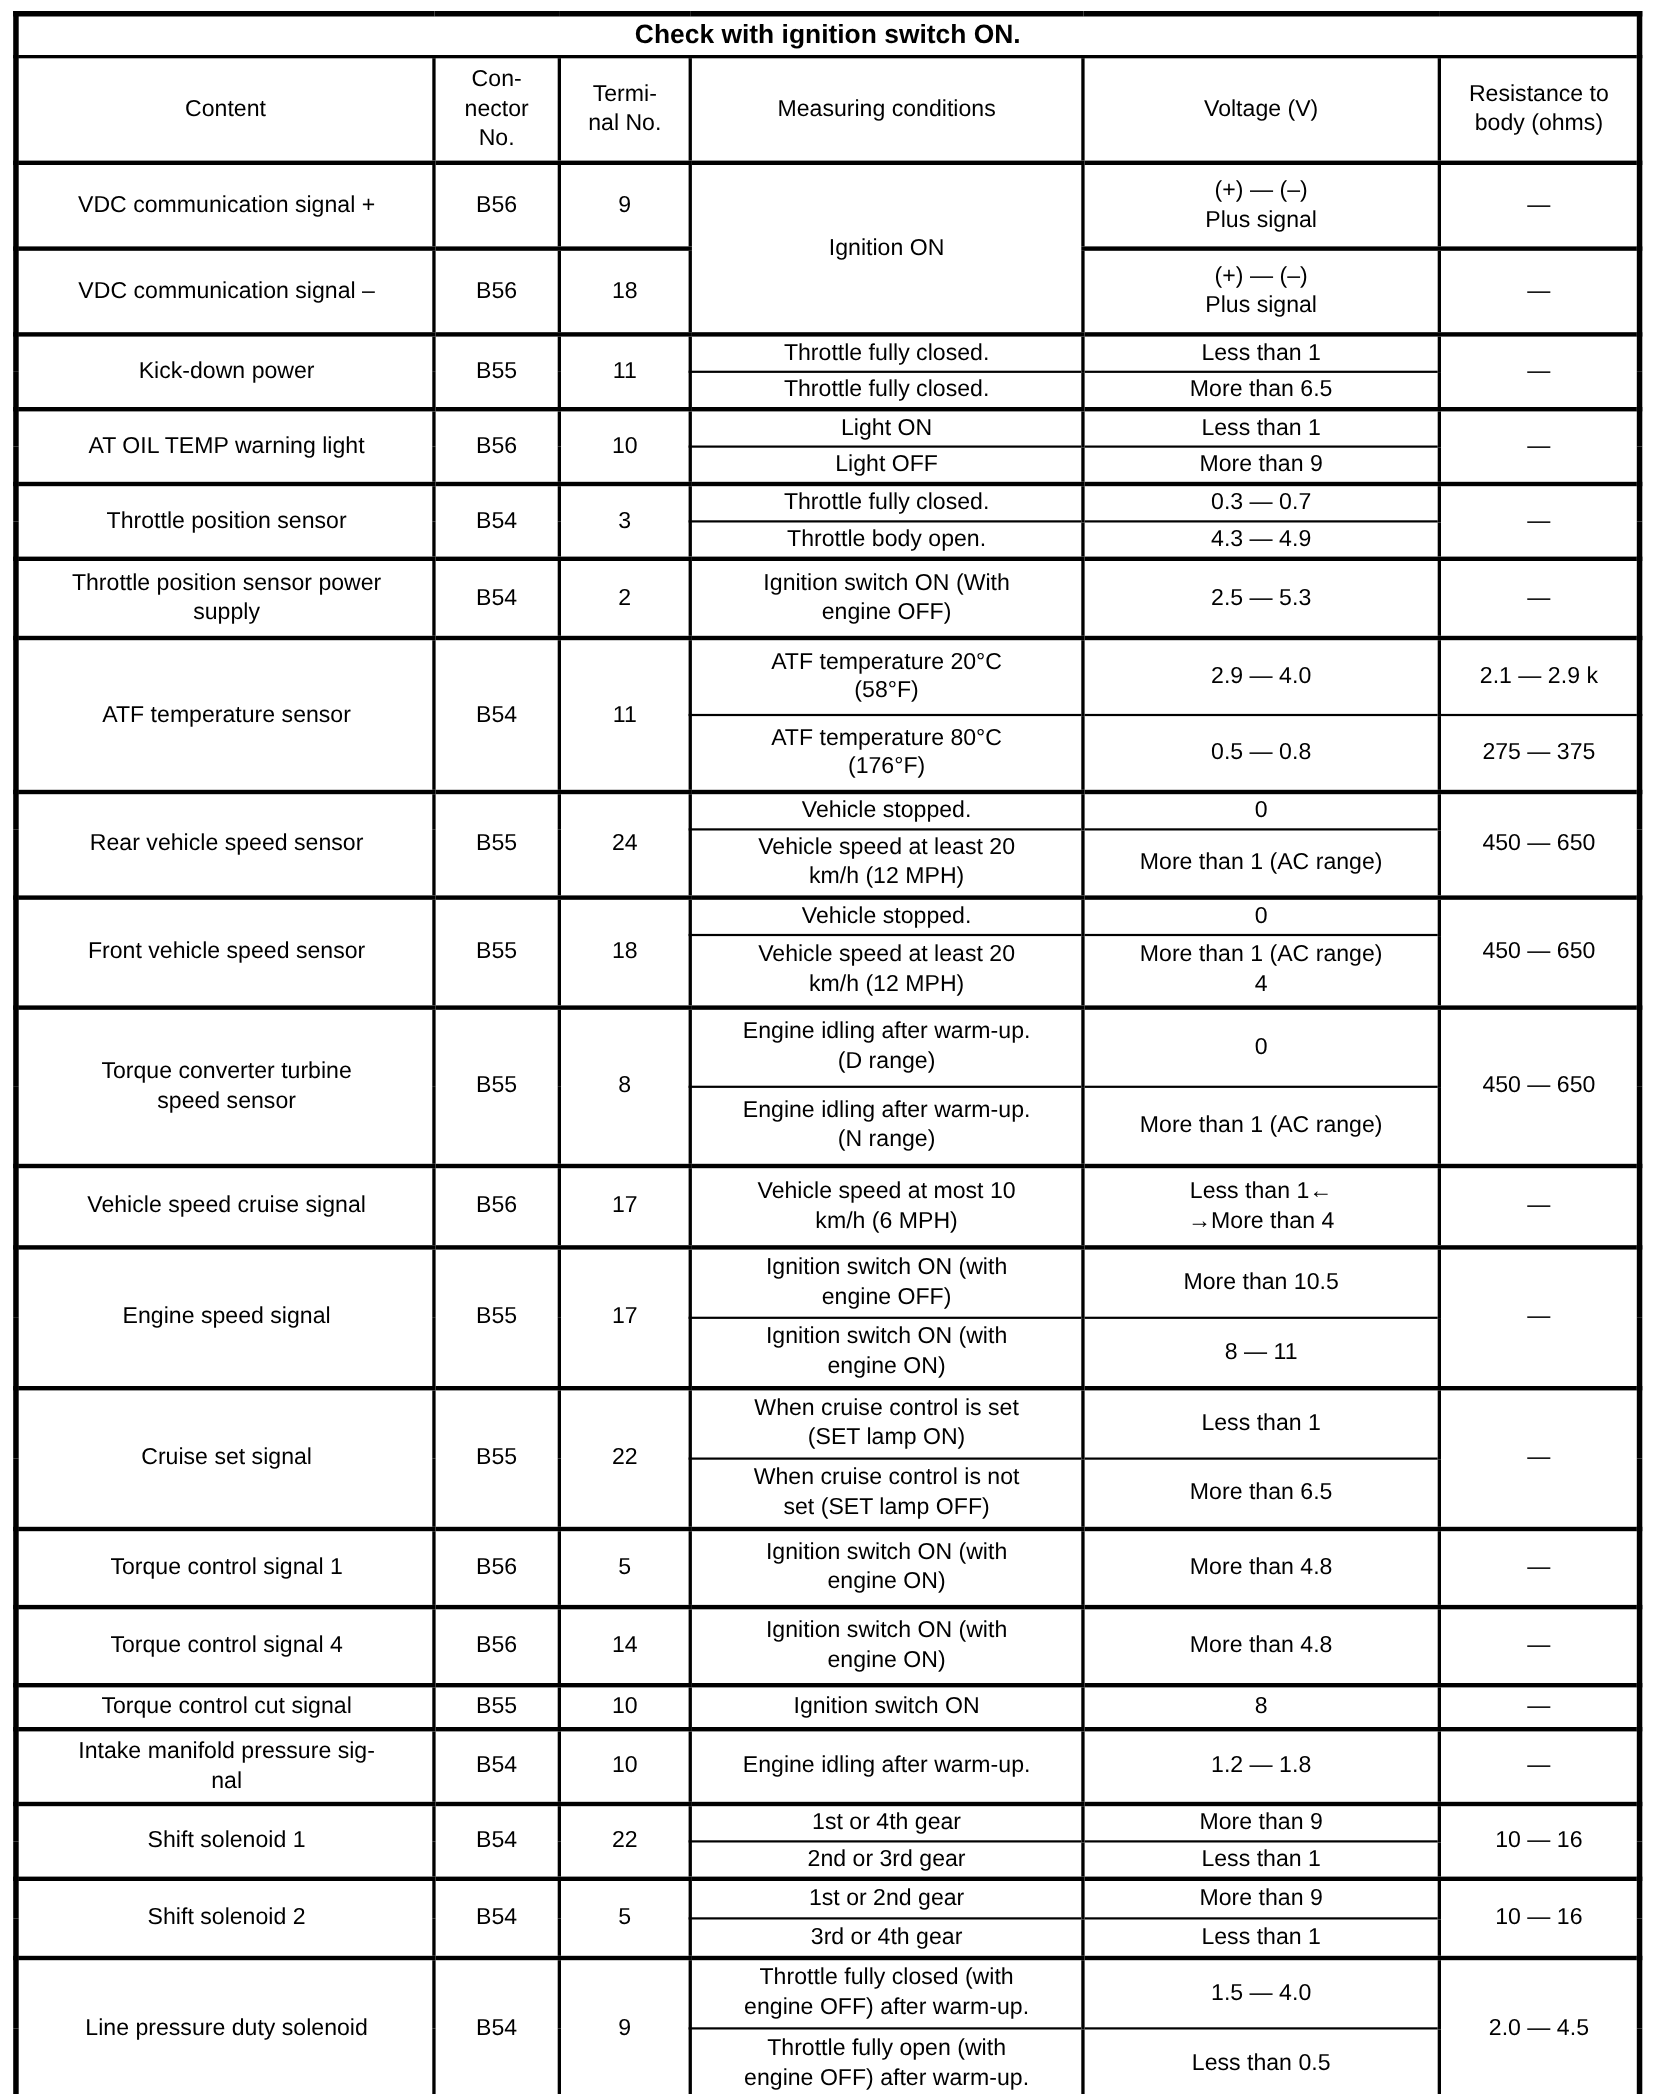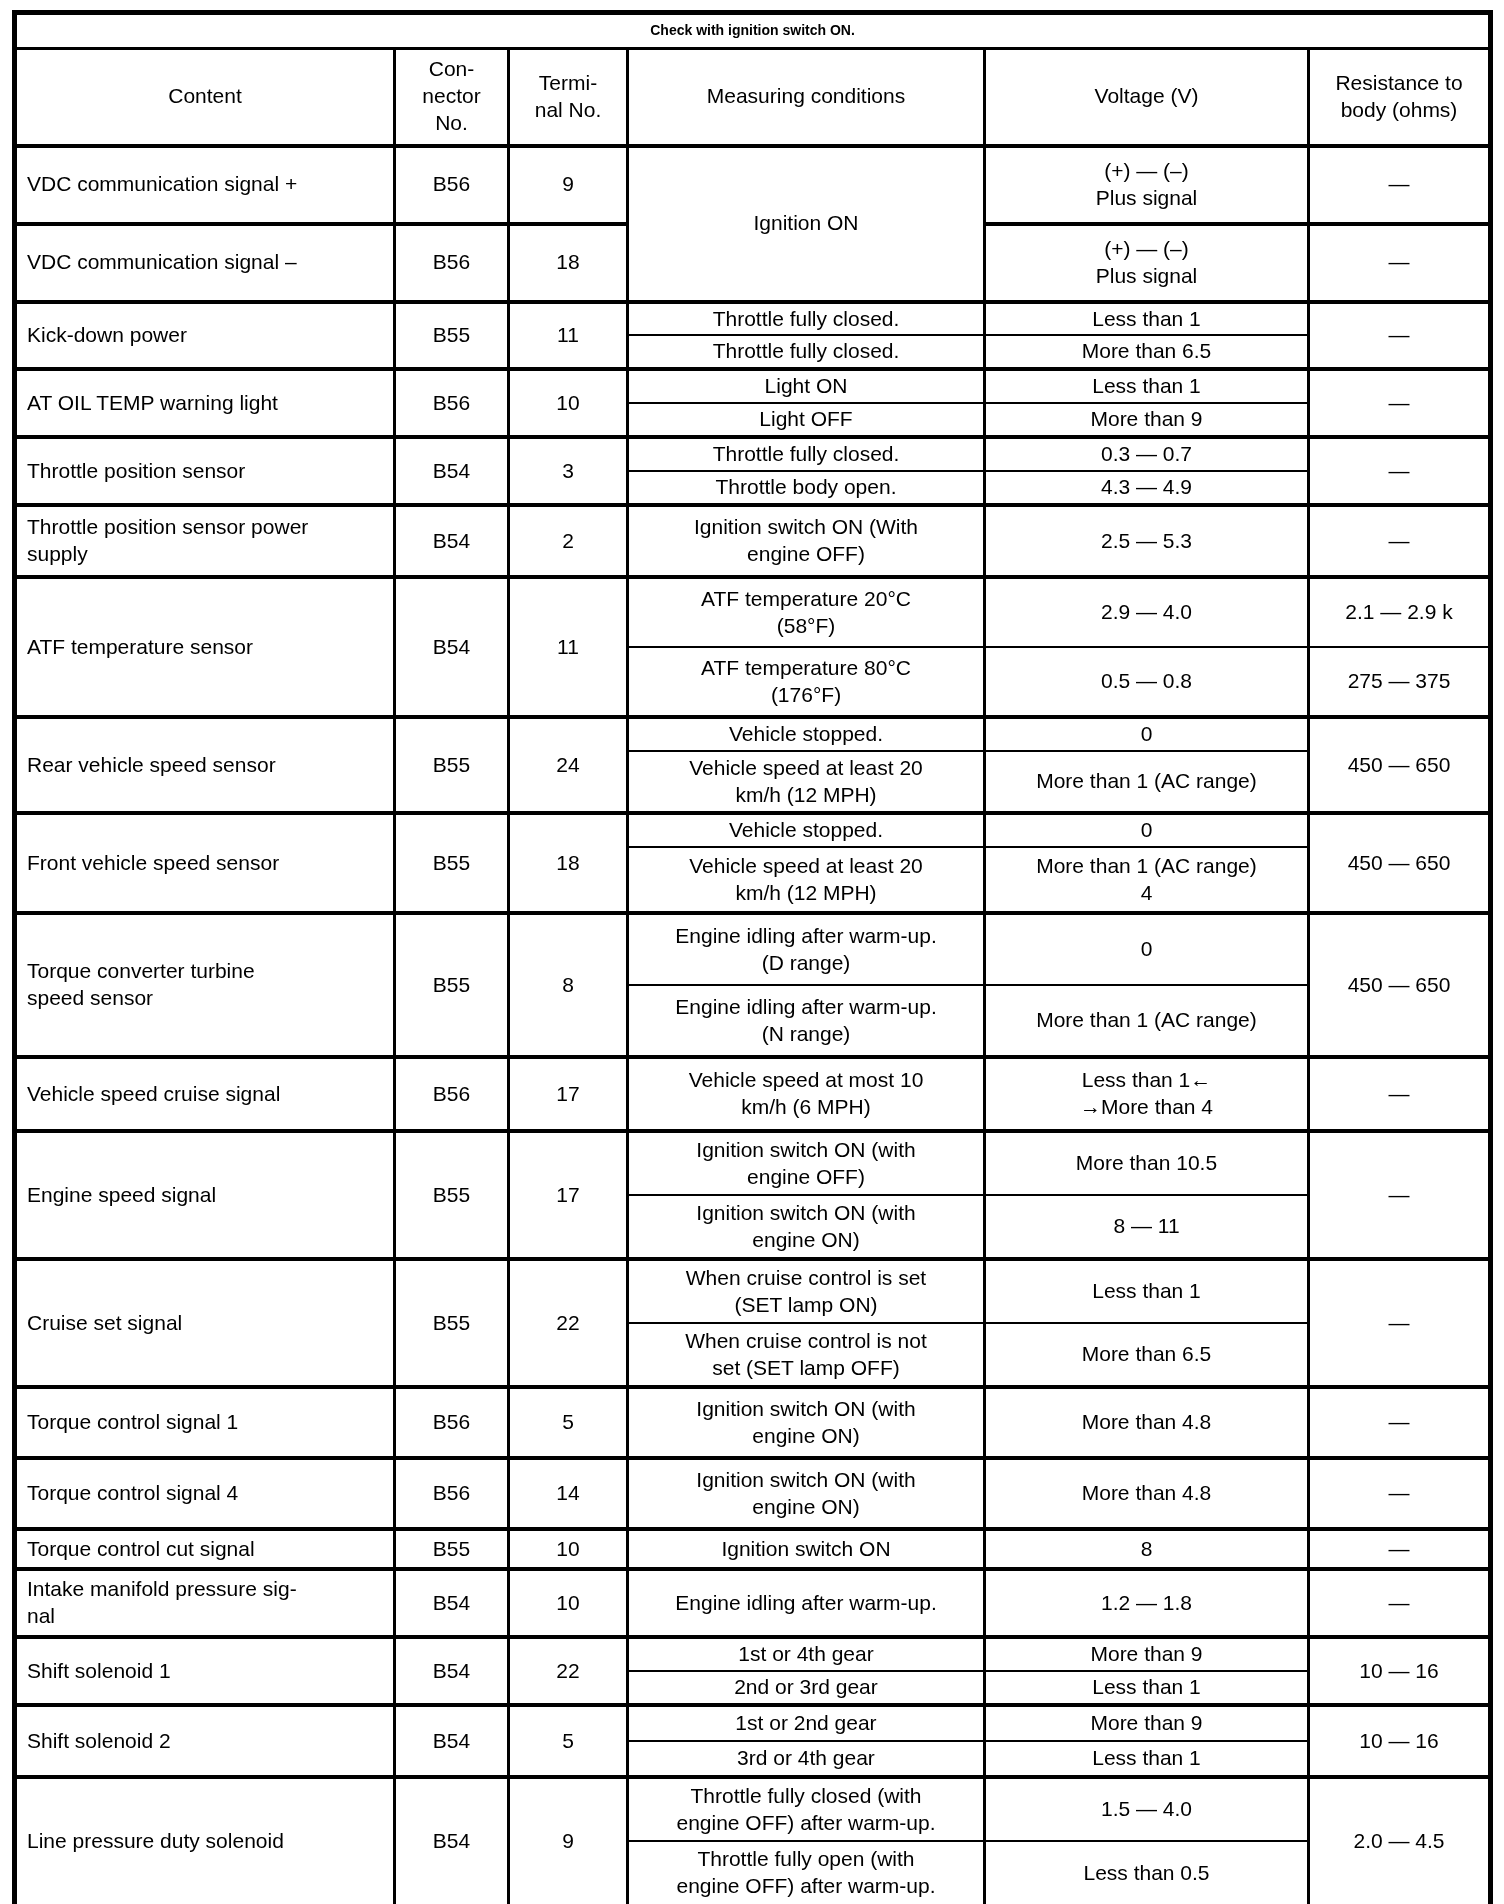--- a/index.html
+++ b/index.html
@@ -27,25 +27,25 @@
     line-height:1.28;
     padding:2px 6px;
     white-space:pre-line;
     overflow:hidden;
     box-sizing:border-box;
   }
   tr.gs > th, tr.gs > td { border-top-width:4px; }      
   tr.ss > td { border-top-width:2px; }                  
   tr.title-row > th {
     font-weight:700;
-    font-size:14px;
+    font-size:24px;
     border-bottom-width:3px;
   }
   tr.head > th { border-bottom-width:4px; }
-  td.c { text-align:left; padding-left:10px; padding-right:8px; }
+  td.c { text-align:center; padding-left:10px; padding-right:8px; }
 </style>
 </head>
 <body>
 
 <div class="page">
 <table class="spec">
   <colgroup>
     <col style="width:380px">
         <col style="width:114px">
         <col style="width:119px">

